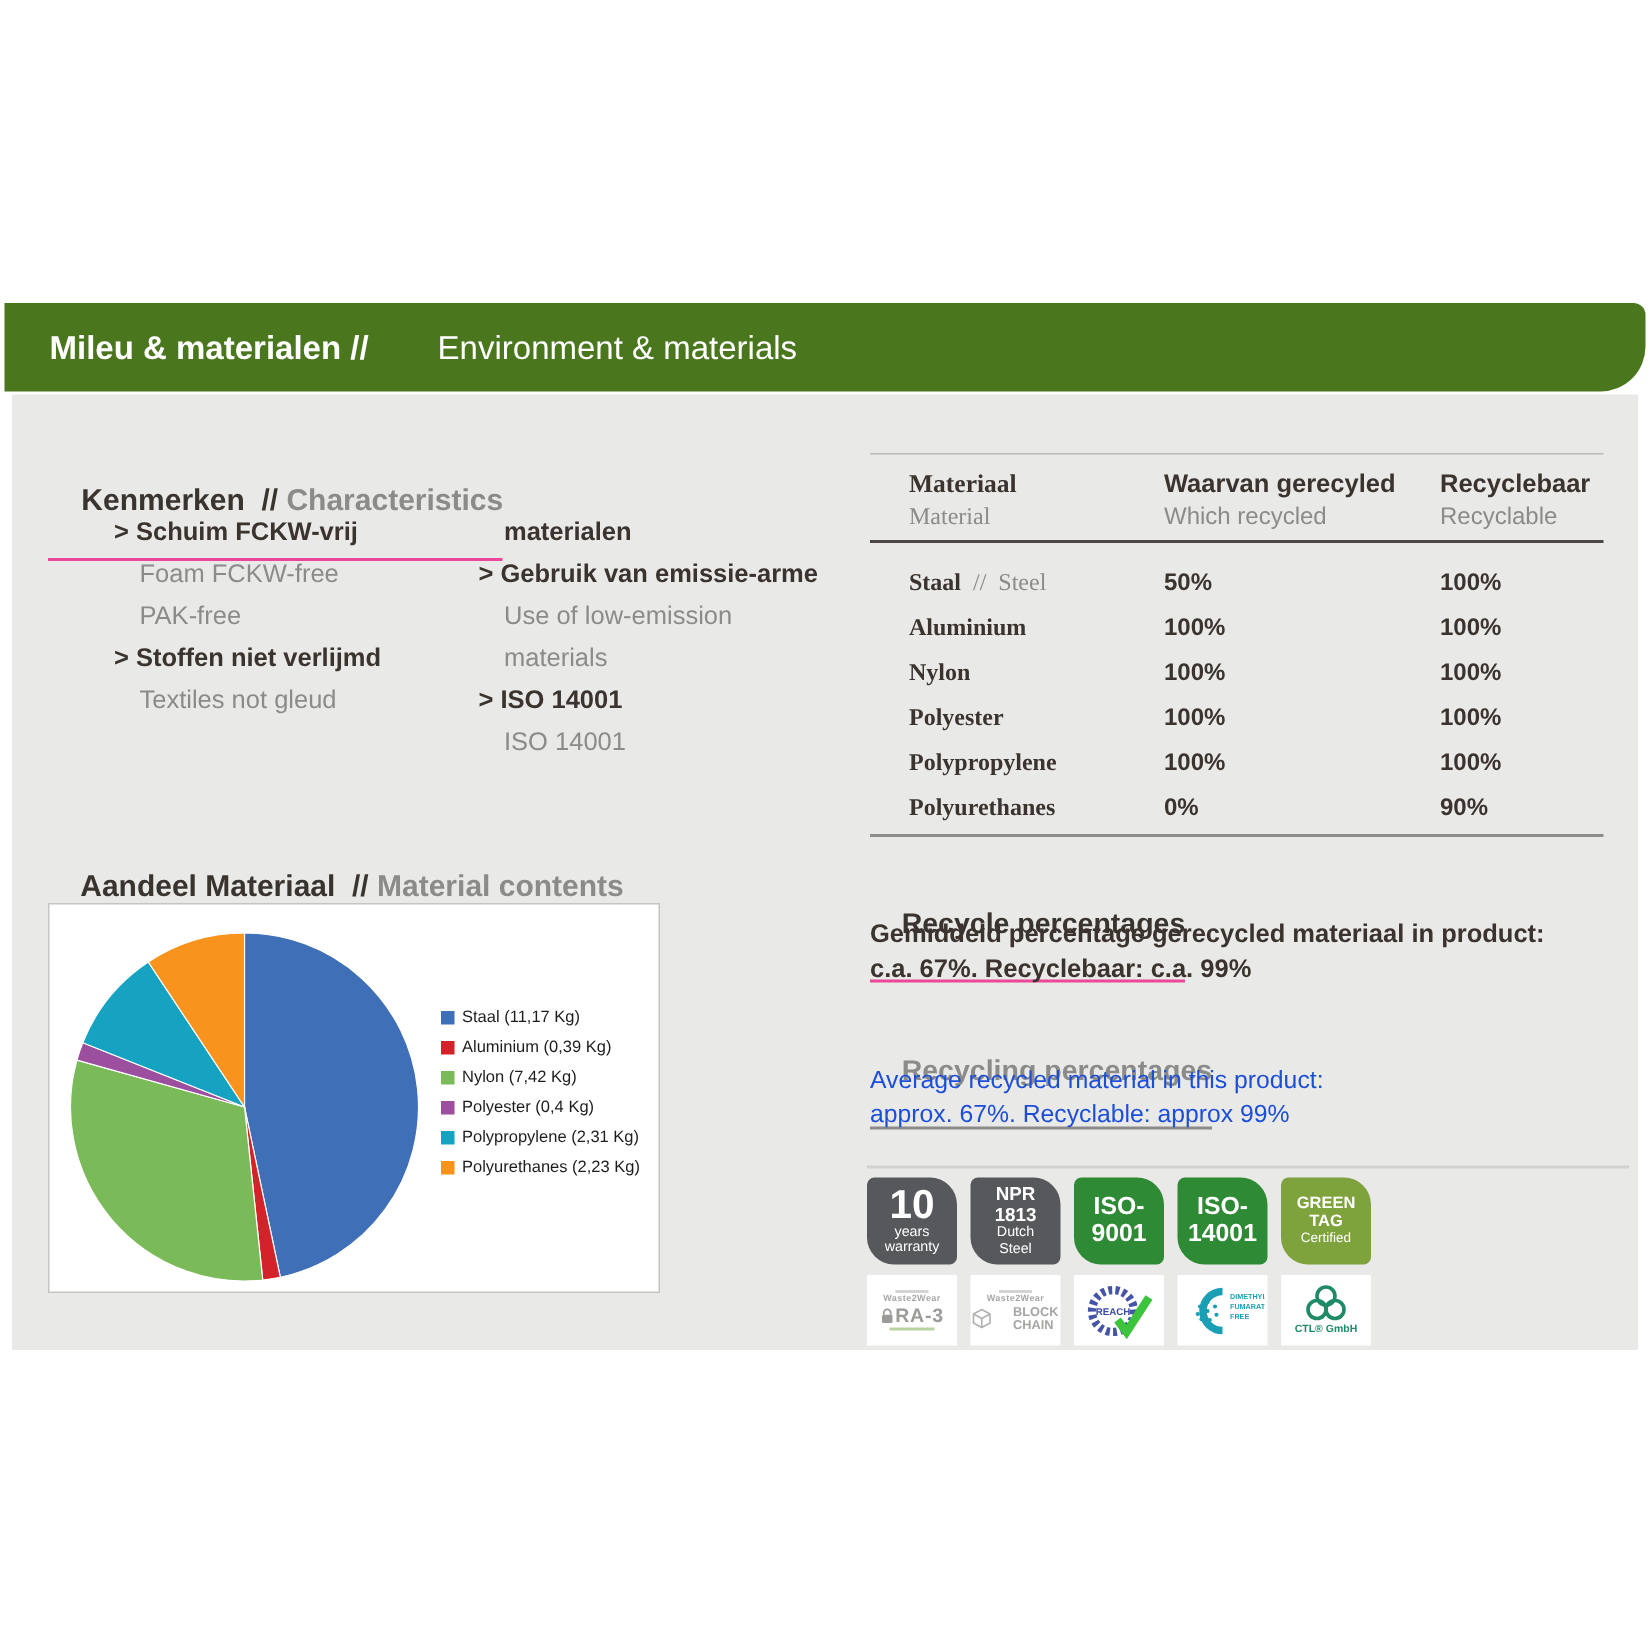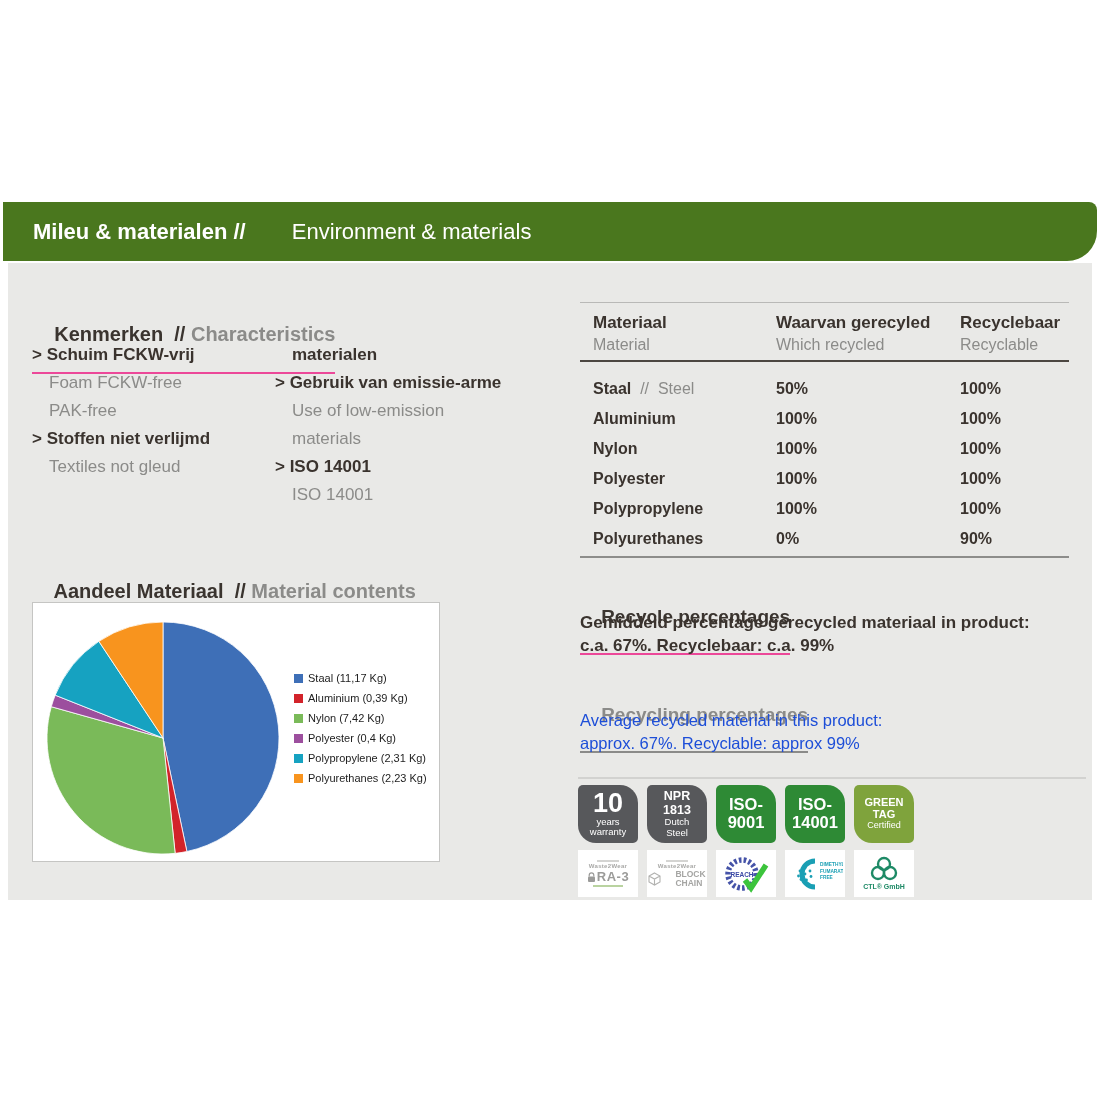--- a/index.html
+++ b/index.html
@@ -18,21 +18,21 @@
   
   .h-underlined{position:absolute;font-size:20px;font-weight:bold;color:#3a342f;
                 border-bottom:2px solid #ec4899;padding-bottom:3px;white-space:pre;}
   .h-underlined .h-gray{color:#8b8b89;}
   .h-underlined.all-gray{color:#8b8b89;border-bottom-color:#8b8b89;font-weight:bold;}
 
   
   #charcols{position:absolute;left:32px;top:341px;display:flex;}
   .char-col{width:243px;}
   .char-col:last-child{width:290px;}
-  .char-line{font-size:17px;line-height:28px;color:#8b8b89;white-space:pre;}
+  .char-line{font-size:17px;line-height:28px;color:#8b8b89;white-space:pre;margin-left:44px;}
   .char-line.b{color:#3a332e;font-weight:bold;}
   .char-line.ind{padding-left:17px;}
 
   
   .chart-box{position:absolute;left:32px;top:602px;width:408px;height:260px;background:#fff;
              border:1px solid #c5c5c3;box-sizing:border-box;}
   .chart-box svg{position:absolute;left:0;top:0;}
   .legend{position:absolute;left:261px;top:69px;display:flex;flex-direction:column;gap:8px;}
   .lg-item{display:flex;align-items:center;gap:5px;}
   .lg-sq{width:9px;height:9px;flex:none;}
@@ -40,21 +40,21 @@
 
   
   .tline{position:absolute;left:580px;width:489px;height:1px;background:#b9b9b7;}
   #tl-top{top:302px;}
   #tl-head{top:360px;height:2px;background:#4c4742;}
   #tl-bot{top:556px;height:2px;background:#8d8d8b;}
   .thead{position:absolute;left:580px;top:312px;width:489px;height:46px;}
   .th{position:absolute;top:0;}
   .th .nl{font-size:17px;font-weight:bold;color:#3a332e;line-height:22px;}
   .th .en{font-size:16px;color:#8b8b89;line-height:21px;}
-  .pcol1{left:13px;} .pcol2{left:196px;} .pcol3{left:380px;}
+  .pcol1{left:26px;font-family:Liberation Serif, serif;} .pcol2{left:196px;} .pcol3{left:380px;}
   #trows{position:absolute;left:580px;top:374px;width:489px;}
   .trow{position:relative;height:30px;}
   .tc{position:absolute;top:0;font-size:16px;font-weight:bold;color:#3a332e;line-height:30px;white-space:pre;}
   .mat-en{font-weight:normal;color:#8b8b89;}
 
   
   .rp-line{position:absolute;left:580px;font-size:17px;font-weight:bold;color:#3a332e;white-space:pre;}
   .rp-line.gray{font-weight:normal;color:#1d4ed8;font-size:16.5px;text-align:right;}
 
   

